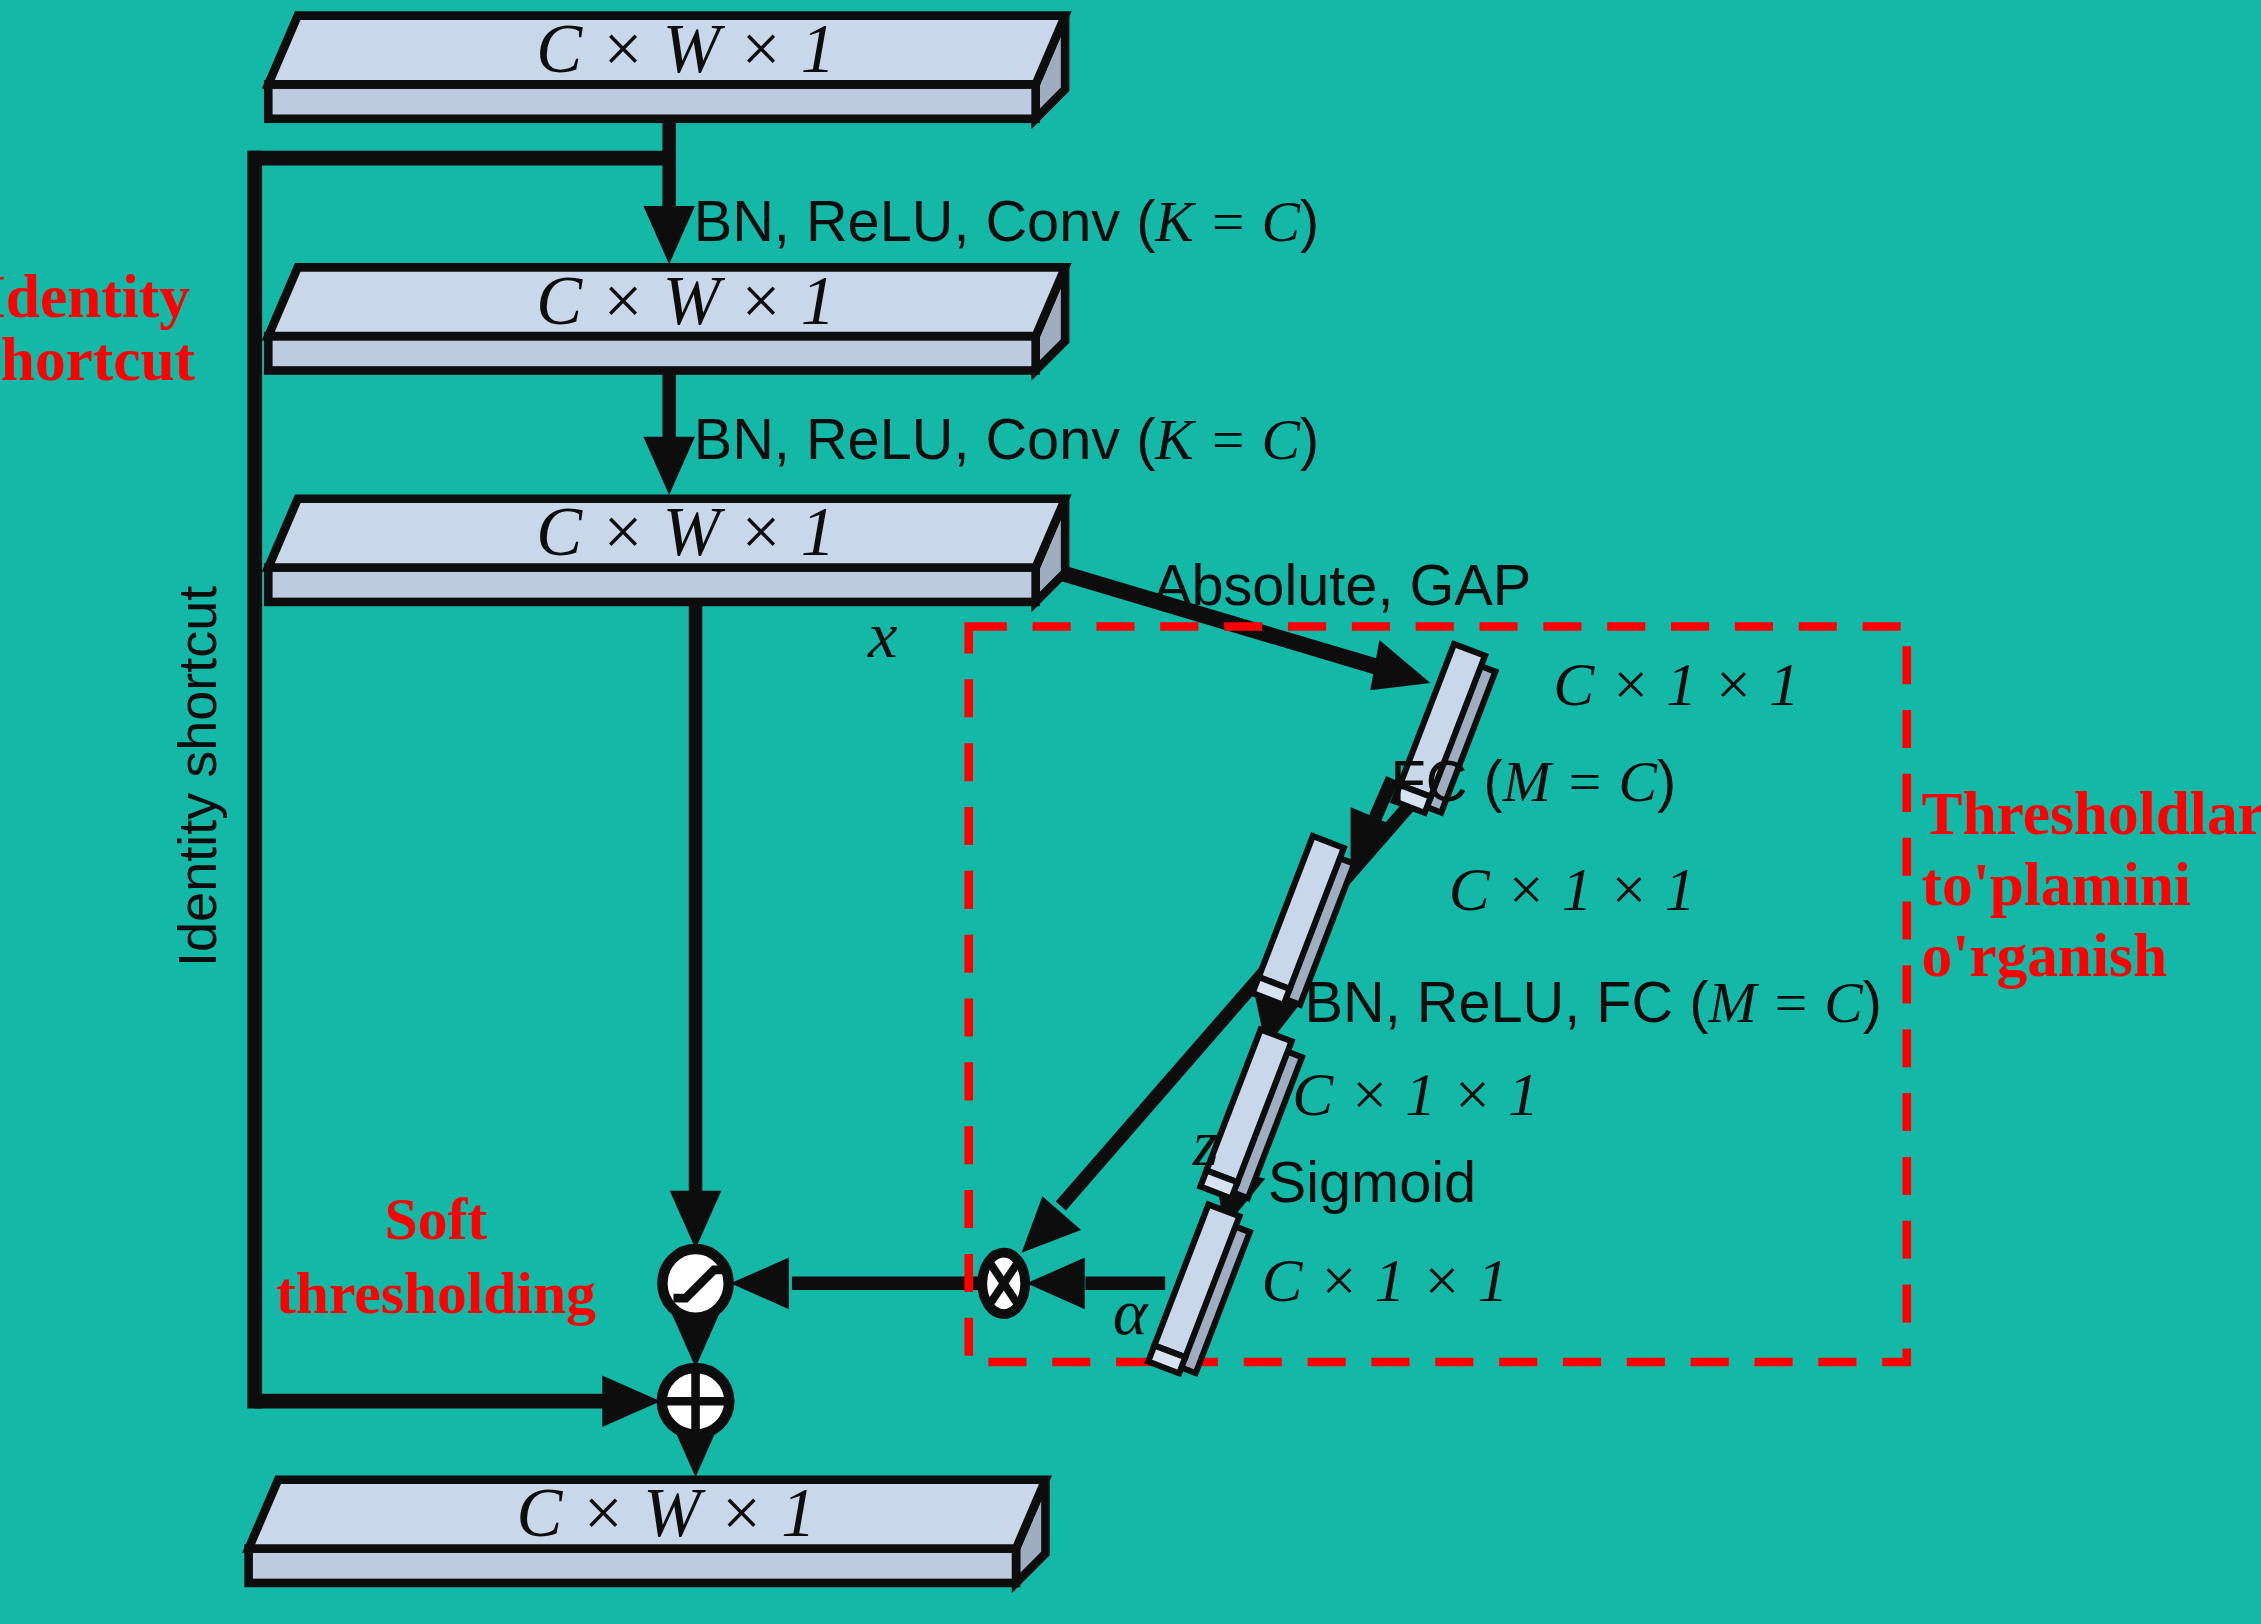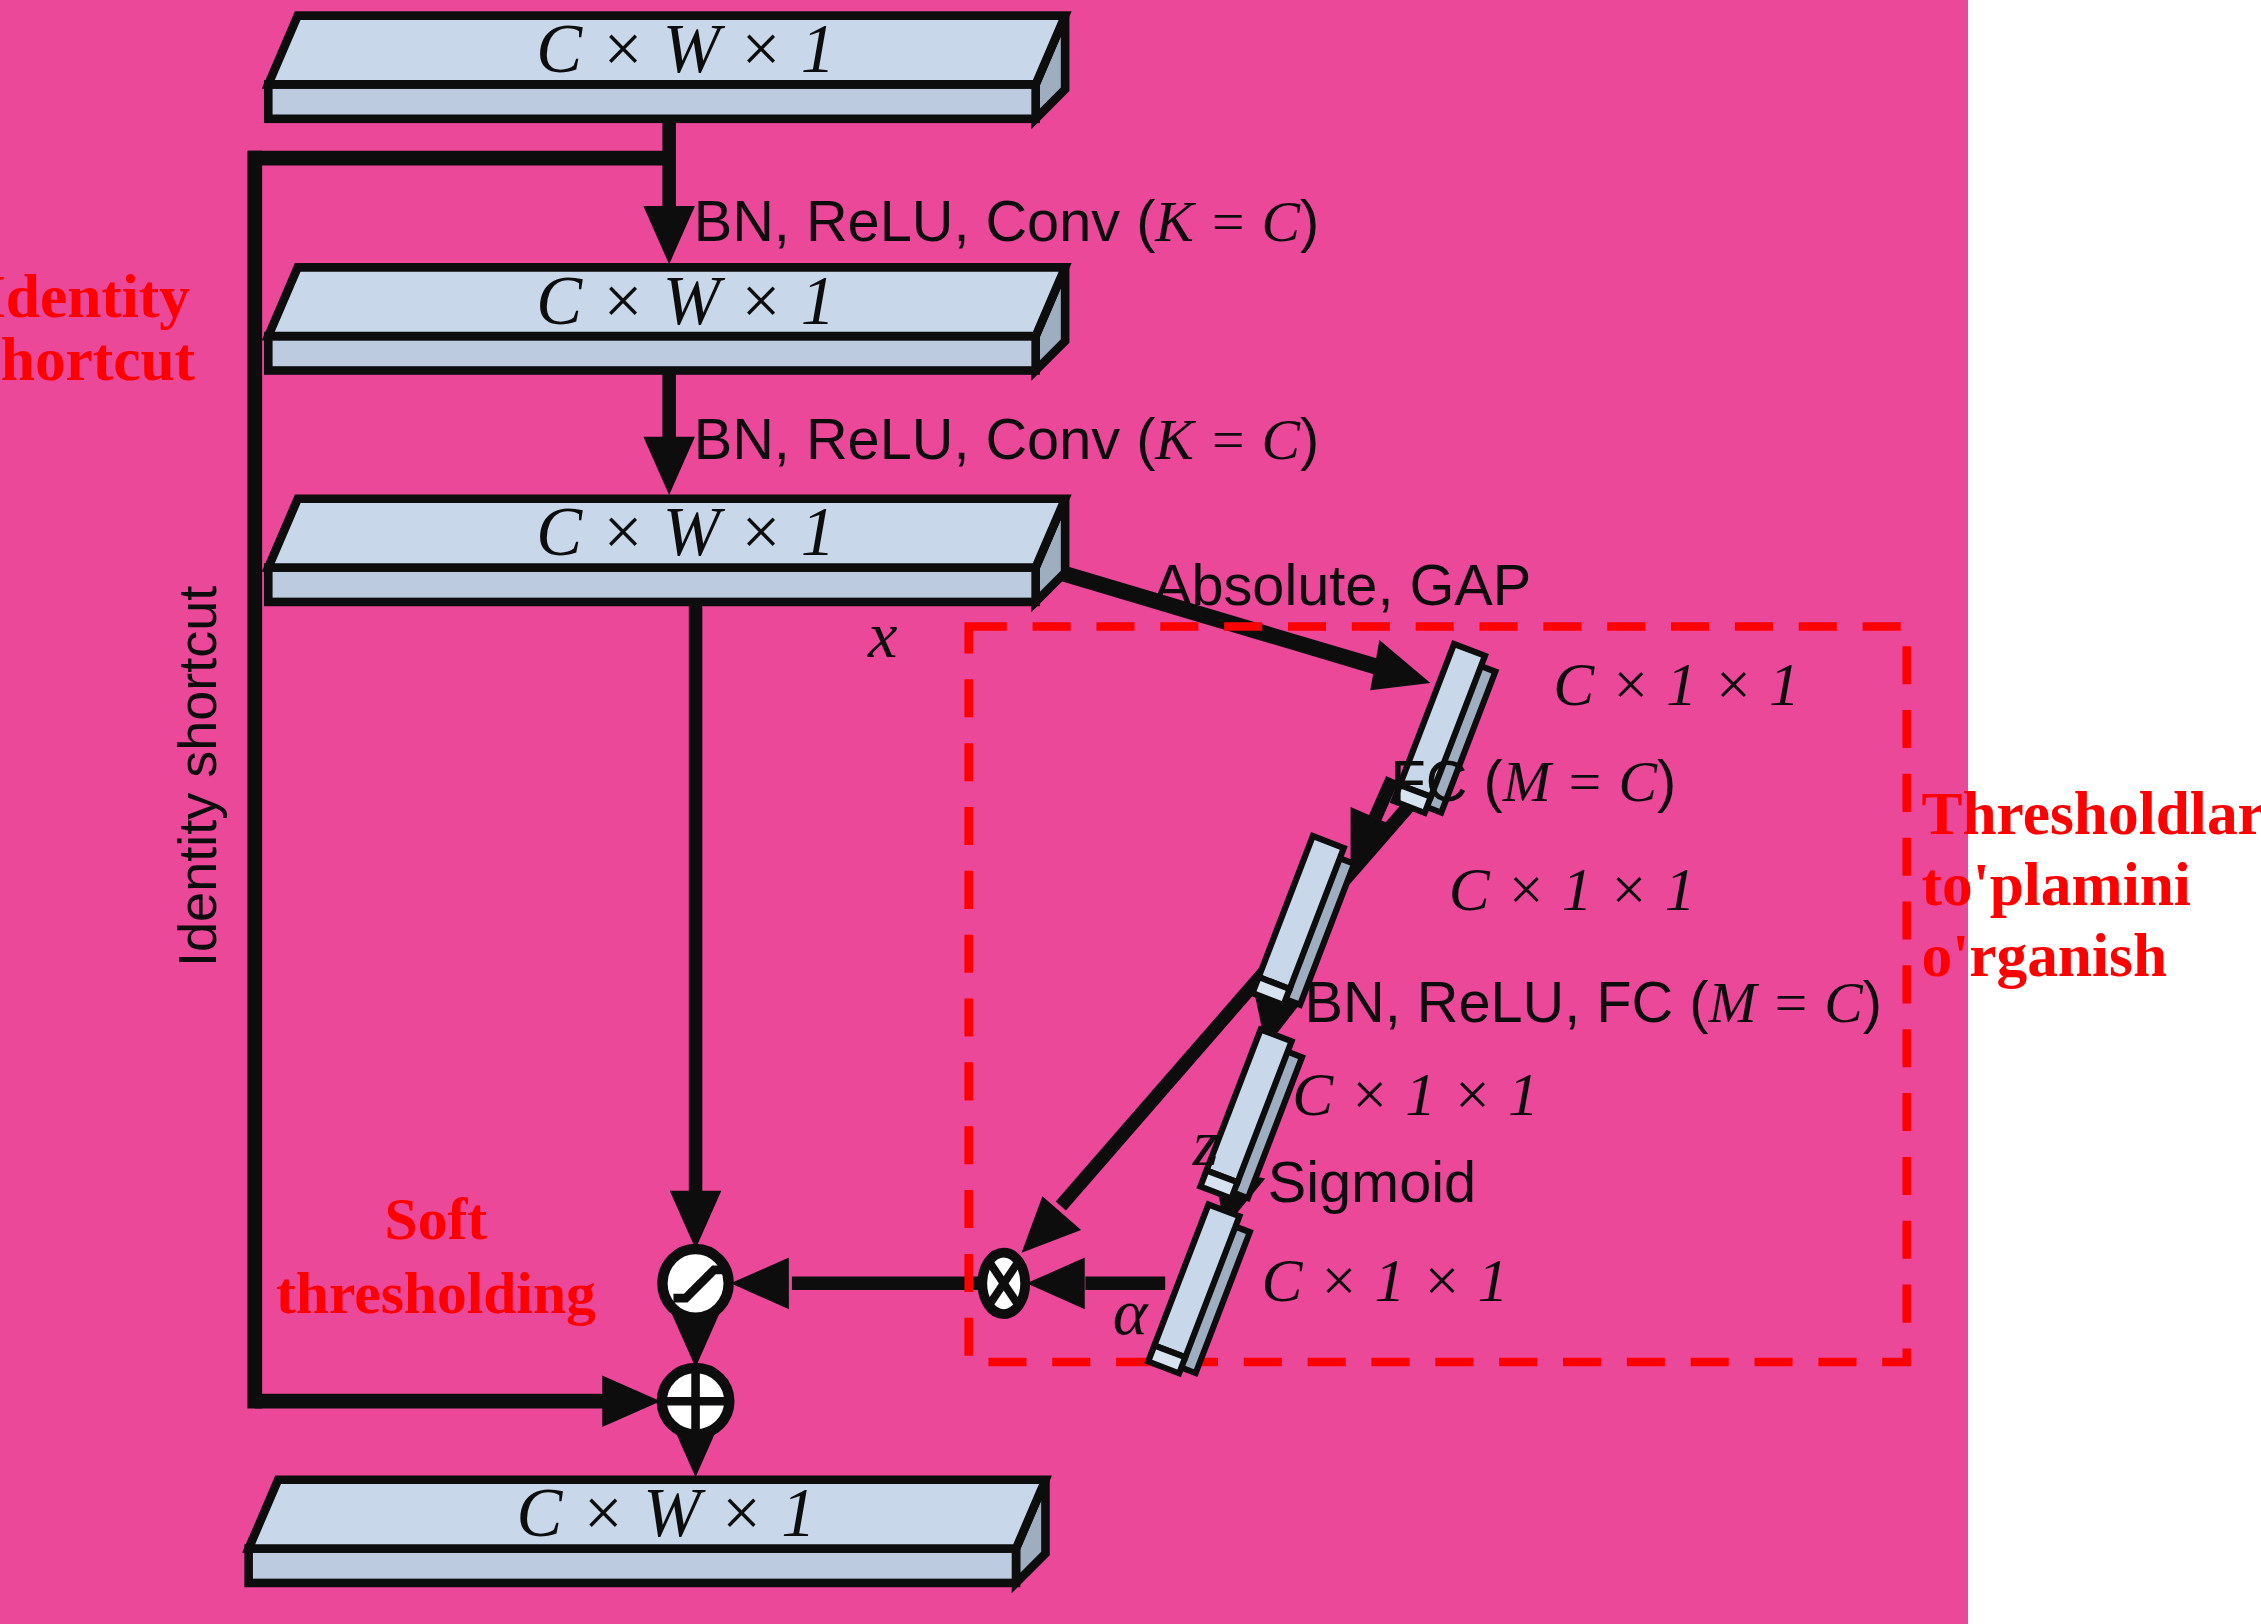--- a/index.html
+++ b/index.html
@@ -1,16 +1,16 @@
 <!DOCTYPE html>
 <html style="font-size:9.8px"><head>
 <meta charset="utf-8">
 <style>
   html,body{margin:0;padding:0;background:#ffffff;}
-  .canvas{width:1968px;height:1625px;position:relative;background:#ec4899;}
+  .canvas{width:2261px;height:1625px;position:relative;background:#14b8a6;}
   svg{display:block;}
   .lbl-sans{font-family:"Liberation Sans","DejaVu Sans",sans-serif;font-size:94px;fill:#0d0d0d;}
   .lbl-math{font-family:"Liberation Serif","DejaVu Serif",serif;font-style:italic;font-size:94px;fill:#0d0d0d;}
   .slab-lbl{font-family:"Liberation Serif","DejaVu Serif",serif;font-style:italic;font-size:112px;fill:#0d0d0d;text-anchor:middle;}
   .vec-lbl{font-family:"Liberation Serif","DejaVu Serif",serif;font-style:italic;font-size:100px;fill:#0d0d0d;}
   .var-lbl{font-family:"Liberation Serif","DejaVu Serif",serif;font-style:italic;font-size:108px;fill:#0d0d0d;text-anchor:middle;}
   .red-serif{font-family:"Liberation Serif","DejaVu Serif",serif;font-weight:bold;font-size:100px;fill:#fe0000;}
   .red-mid{text-anchor:middle;}
   .vert-lbl{font-family:"Liberation Sans","DejaVu Sans",sans-serif;font-size:88px;fill:#0d0d0d;text-anchor:middle;}
   .shape{stroke:#0d0d0d;}

